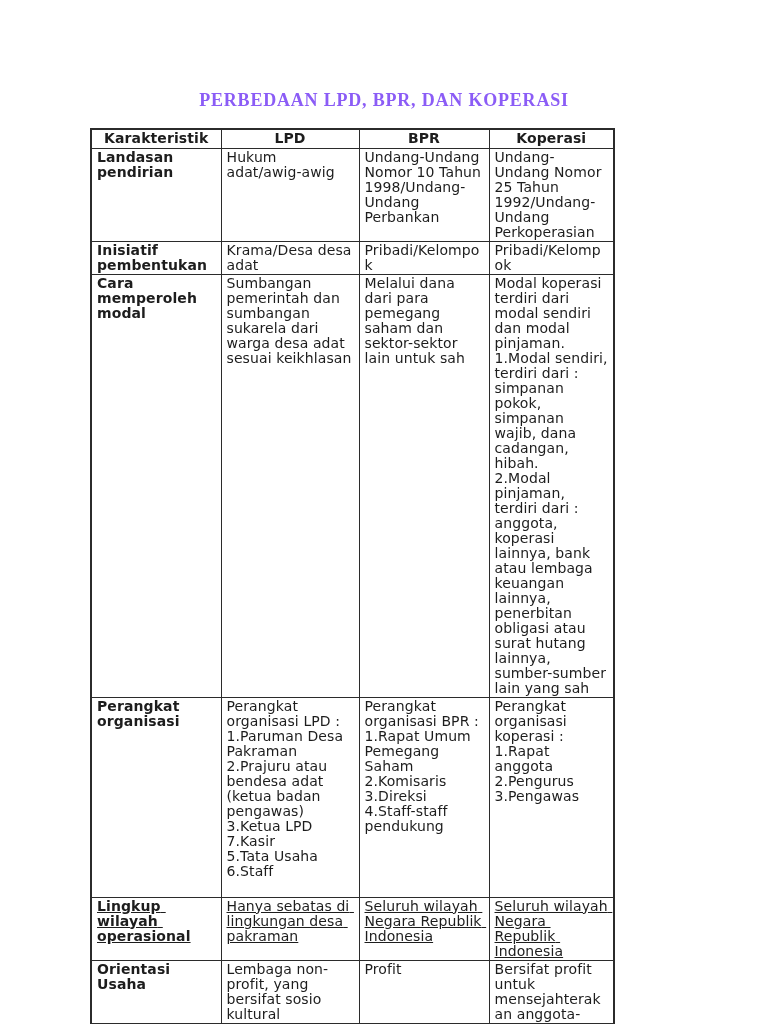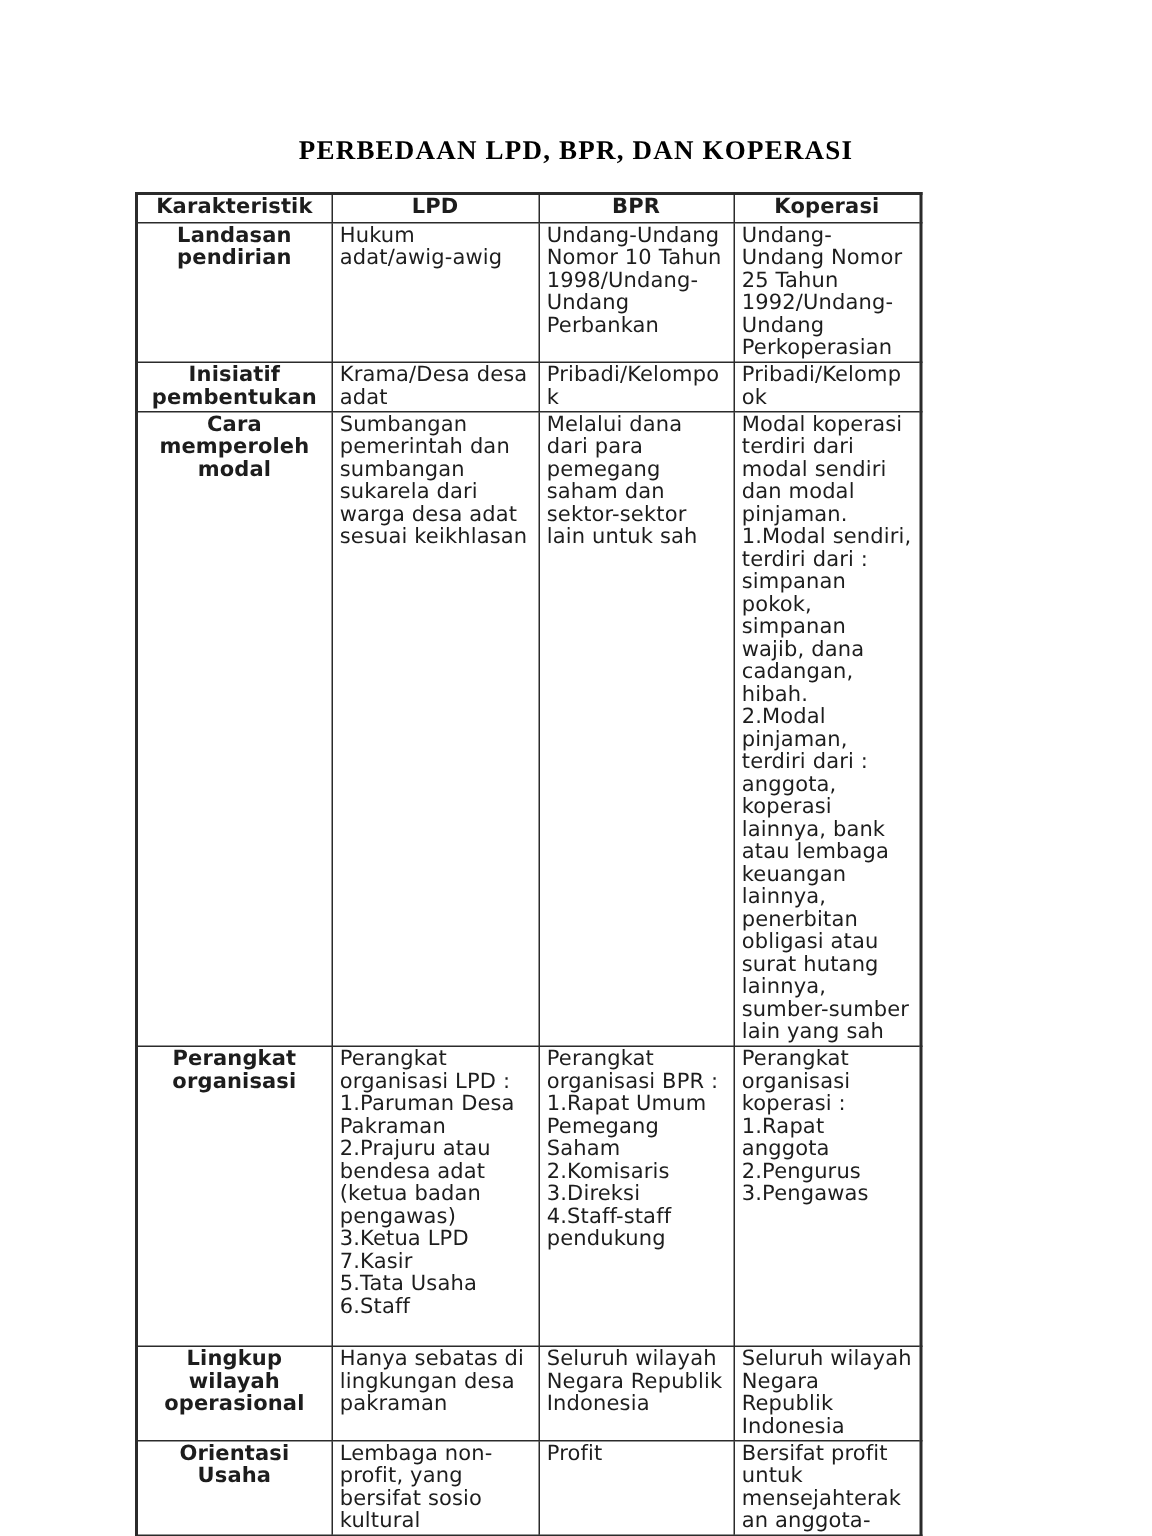--- a/index.html
+++ b/index.html
@@ -19,21 +19,21 @@
     position: absolute;
     top: 91px;
     left: 0;
     width: 768px;
     text-align: center;
     font-family: "Liberation Serif", serif;
     font-weight: bold;
     font-size: 18px;
     line-height: 19px;
     letter-spacing: 0.8px;
-    color: #000000;
+    color: #8b5cf6;
   }
   table.cmp {
     position: absolute;
     left: 90px;
     top: 128px;
     width: 523px;
     border-collapse: collapse;
     table-layout: fixed;
     border: 2px solid #2b2b2b;
   }
@@ -51,28 +51,27 @@
     font-weight: bold;
     text-align: center;
     padding: 1px 2px;
   }
   table.cmp td {
     white-space: pre-wrap;
     word-wrap: break-word;
   }
   td.rowlabel {
     font-weight: bold;
-    text-align: center;
   }
   tr.r-head { height: 19px; }
   tr.r1 { height: 74px; }
   tr.r2 { height: 31px; margin-left: 12px; }
   tr.r3 { height: 362px; padding-left: 12px; }
   tr.r4 { height: 200px; }
-  tr.r5 { height: 47px; }
+  tr.r5 { height: 47px; text-decoration: underline; }
   tr.r6 { height: 59px; border-radius: 16px; }
 </style>
 </head>
 <body>
 
 <div class="page">
 
   <div class="doc-title">PERBEDAAN LPD, BPR, DAN KOPERASI</div>
 
   <table class="cmp">

